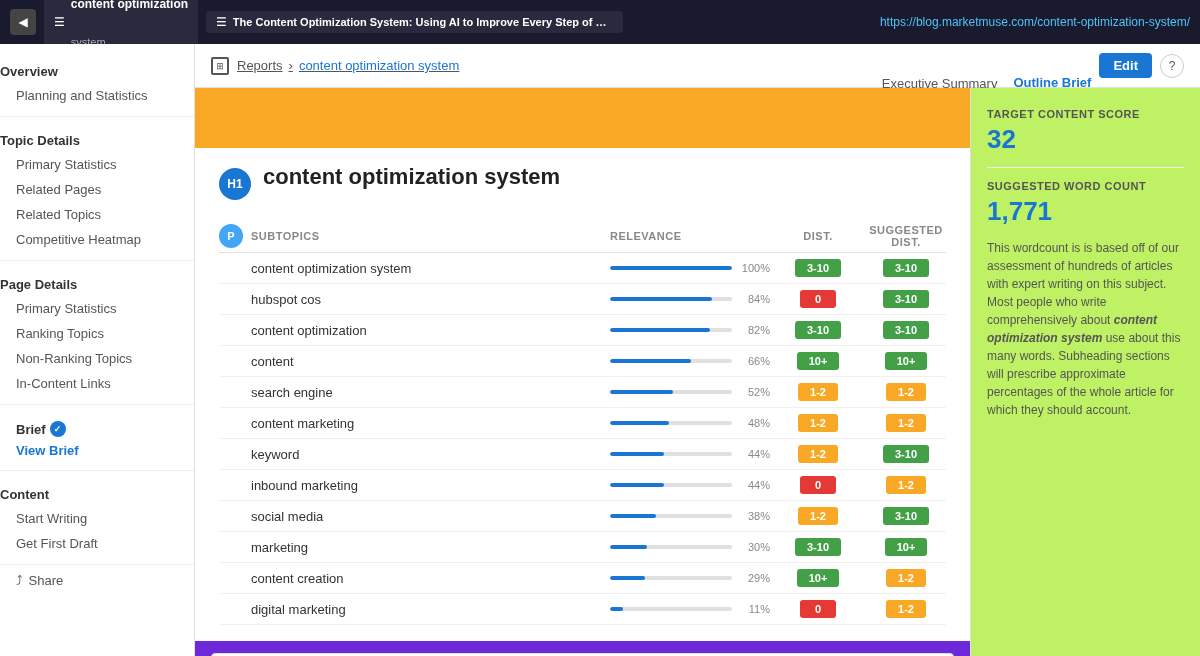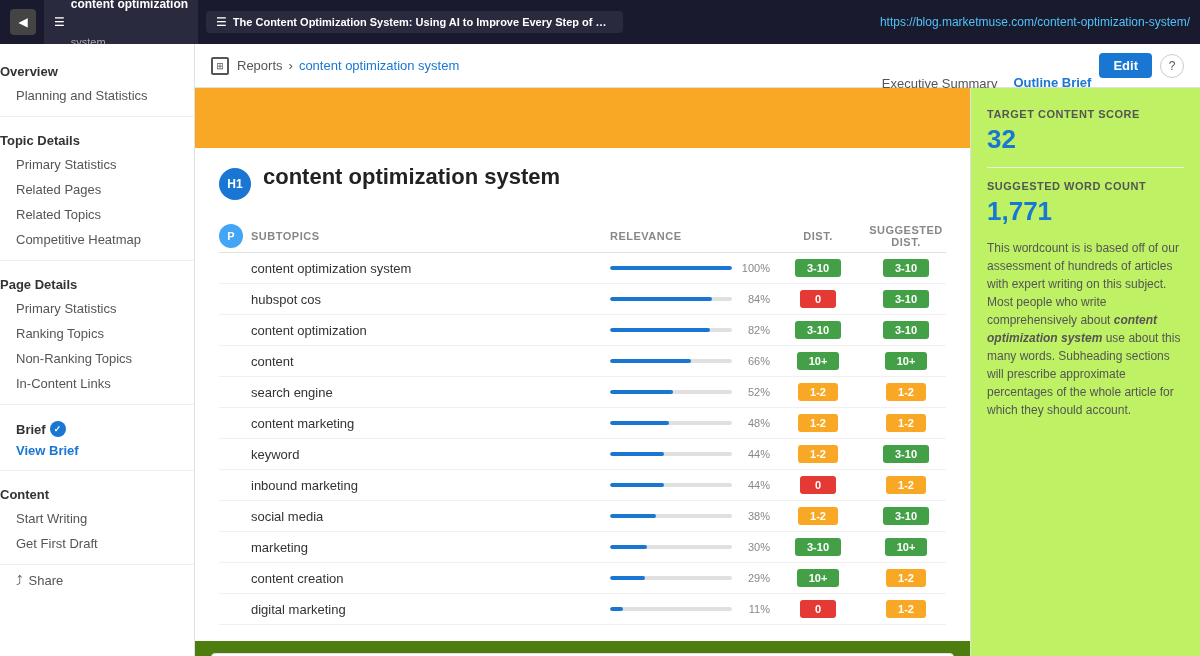--- a/index.html
+++ b/index.html
@@ -27,33 +27,33 @@
     .brief-check { width: 16px; height: 16px; background: #1976d2; border-radius: 50%; display: flex; align-items: center; justify-content: center; color: white; font-size: 9px; }
     .sidebar-view-brief { color: #1976d2; font-weight: 600; padding: 4px 16px; cursor: pointer; font-size: 13px; }
     .sidebar-share { display: flex; align-items: center; gap: 6px; color: #555; padding: 8px 16px; cursor: pointer; font-size: 13px; border-top: 1px solid #eee; margin-top: 8px; }
 
     
     .main-content { flex: 1; overflow-y: auto; display: flex; flex-direction: column; }
 
     
     .header-bar { display: flex; align-items: center; background: #fff; border-bottom: 1px solid #e0e0e0; padding: 0 16px; height: 44px; gap: 8px; }
     .header-reports-icon { width: 18px; height: 18px; border: 2px solid #555; border-radius: 2px; display: flex; align-items: center; justify-content: center; font-size: 9px; color: #555; }
-    .header-breadcrumb { display: flex; align-items: center; gap: 6px; font-size: 13px; color: #555; }
+    .header-breadcrumb { display: flex; align-items: center; gap: 6px; font-size: 13px; color: #555; text-decoration: underline; }
     .header-spacer { flex: 1; }
     .header-nav { display: flex; gap: 16px; align-items: center; margin-top: 36px; }
     .header-nav-item { font-size: 13px; color: #555; cursor: pointer; padding: 4px 0; }
     .header-nav-item.active { color: #1976d2; border-bottom: 2px solid #1976d2; font-weight: 600; }
     .edit-btn { background: #1976d2; color: #fff; border: none; border-radius: 4px; padding: 5px 14px; font-size: 13px; cursor: pointer; font-weight: 600; }
     .help-btn { width: 24px; height: 24px; border: 1px solid #ccc; border-radius: 50%; display: flex; align-items: center; justify-content: center; font-size: 12px; cursor: pointer; color: #555; }
 
     
     .content-area { display: flex; flex: 1; overflow: hidden; }
 
     
-    .article-panel { flex: 1; overflow-y: auto; padding: 0; background: #4d7c0f; }
+    .article-panel { flex: 1; overflow-y: auto; padding: 0; background: #6d28d9; }
 
     
     .yellow-banner { background: #f9a825; height: 60px; position: relative; }
 
     
     .h1-section { background: #fff; padding: 16px 24px; display: flex; align-items: flex-start; gap: 12px; }
     .h1-badge { width: 32px; height: 32px; background: #1976d2; border-radius: 50%; display: flex; align-items: center; justify-content: center; color: #fff; font-size: 12px; font-weight: 700; flex-shrink: 0; margin-top: 4px; }
     .h1-title { font-size: 22px; font-weight: 700; color: #222; flex: 1; }
 
     

